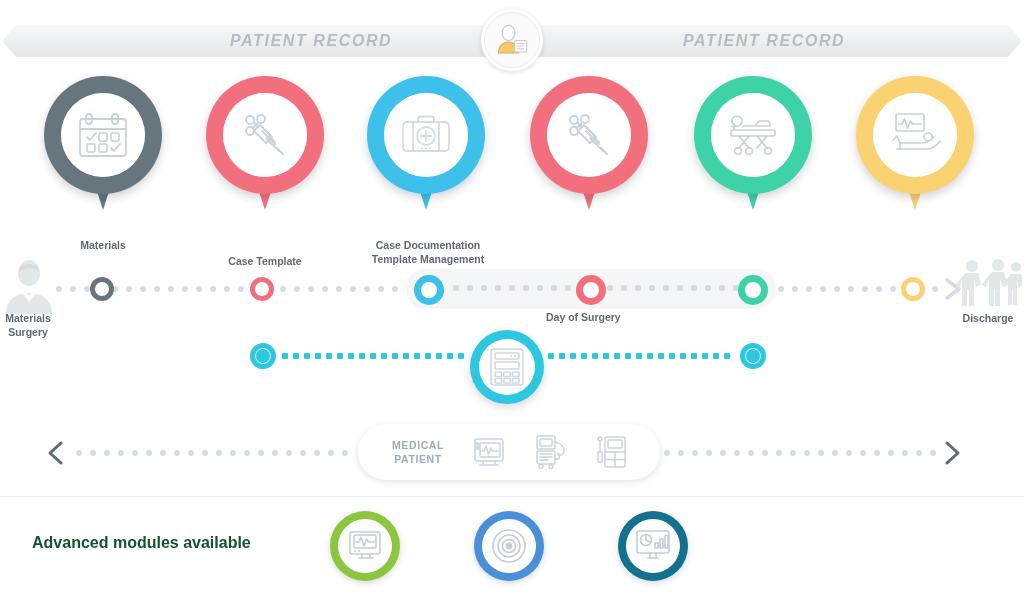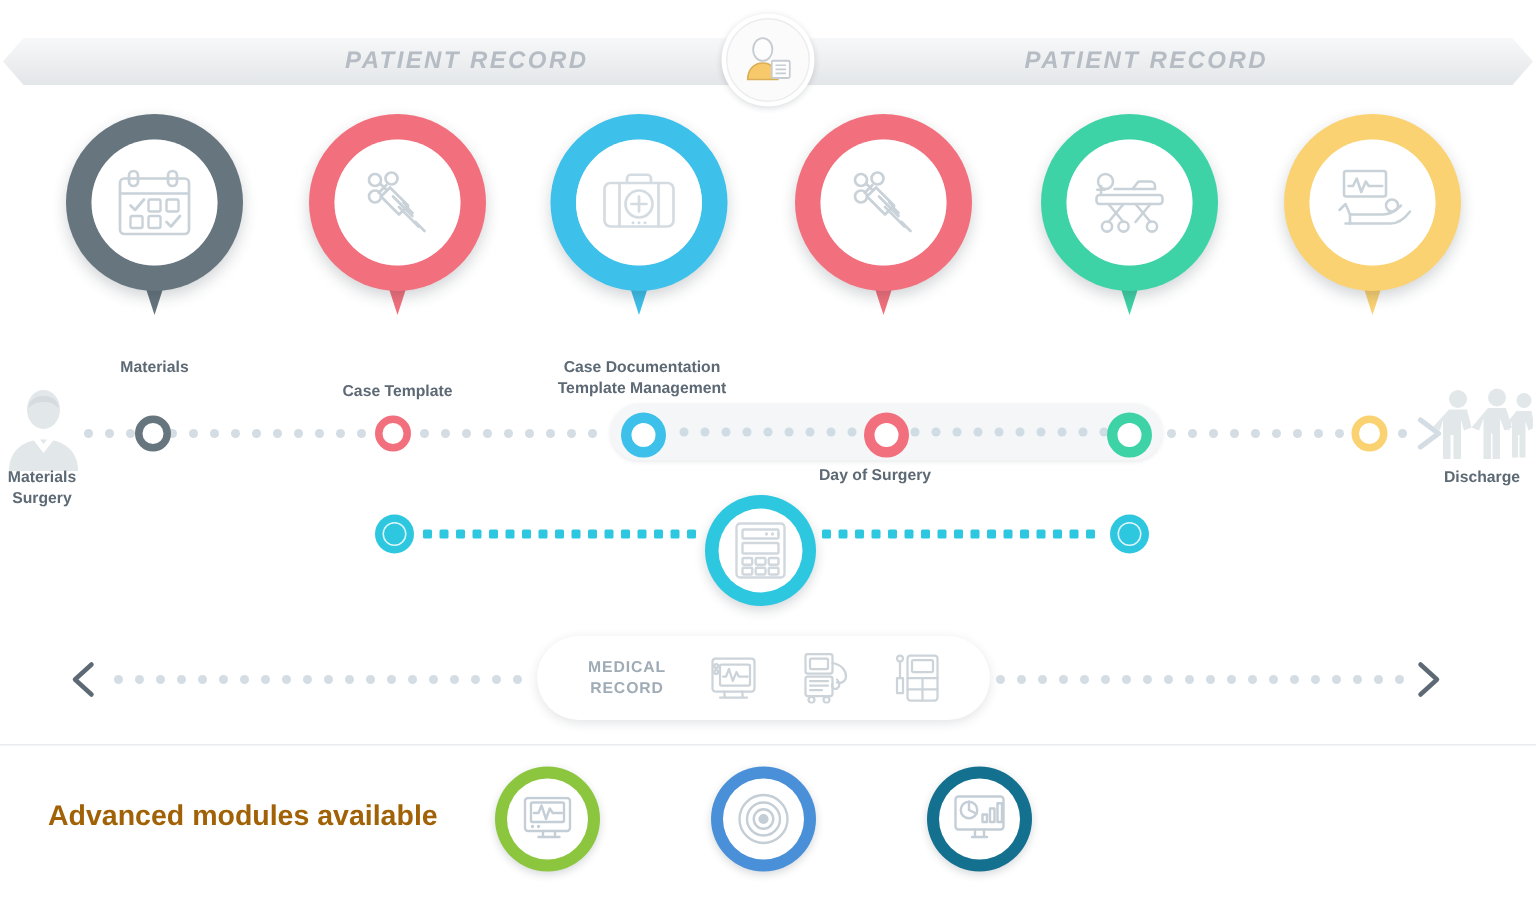--- a/index.html
+++ b/index.html
@@ -260,23 +260,23 @@
     left: 0;
     top: 496px;
     width: 1024px;
     height: 1px;
     background: #e9ecef;
   }
   .advanced-text {
     position: absolute;
     left: 32px;
     top: 534px;
-    font-size: 19px;
+    font-size: 16px;
     font-weight: bold;
-    color: #a16207;
+    color: #14532d;
     white-space: nowrap;
   }
   .mod {
     position: absolute;
     width: 70px;
     height: 70px;
     border-radius: 50%;
     display: flex;
     align-items: center;
     justify-content: center;
@@ -655,21 +655,21 @@
       <span style="left: 210px; width: 6px; height: 6px; top: 0px; background: rgb(211, 221, 227);"></span>
       <span style="left: 224px; width: 6px; height: 6px; top: 0px; background: rgb(211, 221, 227);"></span>
       <span style="left: 238px; width: 6px; height: 6px; top: 0px; background: rgb(211, 221, 227);"></span>
       <span style="left: 252px; width: 6px; height: 6px; top: 0px; background: rgb(211, 221, 227);"></span>
       <span style="left: 266px; width: 6px; height: 6px; top: 0px; background: rgb(211, 221, 227);"></span>
     </div>
 
   <div class="devices-box">
     <div class="devices-label">
       <div>MEDICAL</div>
-      <div>RECORD</div>
+      <div>PATIENT</div>
     </div>
     <svg width="34" height="32" viewBox="0 0 34 32">
       <g fill="none" stroke="#ccd4da" stroke-width="1.5" stroke-linejoin="round" stroke-linecap="round">
         <rect x="3" y="3" width="28" height="22" rx="2"></rect>
         <rect x="8" y="7" width="20" height="14" rx="1"></rect>
         <path d="M10 15 l2 0 l2 -5 l2.5 8 l2.5 -6 l1.5 3 l6 0"></path>
         <circle cx="5.5" cy="8" r="1.3"></circle>
         <circle cx="5.5" cy="12" r="1.3"></circle>
         <path d="M11 25 v4 M23 25 v4 M8 29 h18"></path>
       </g>

